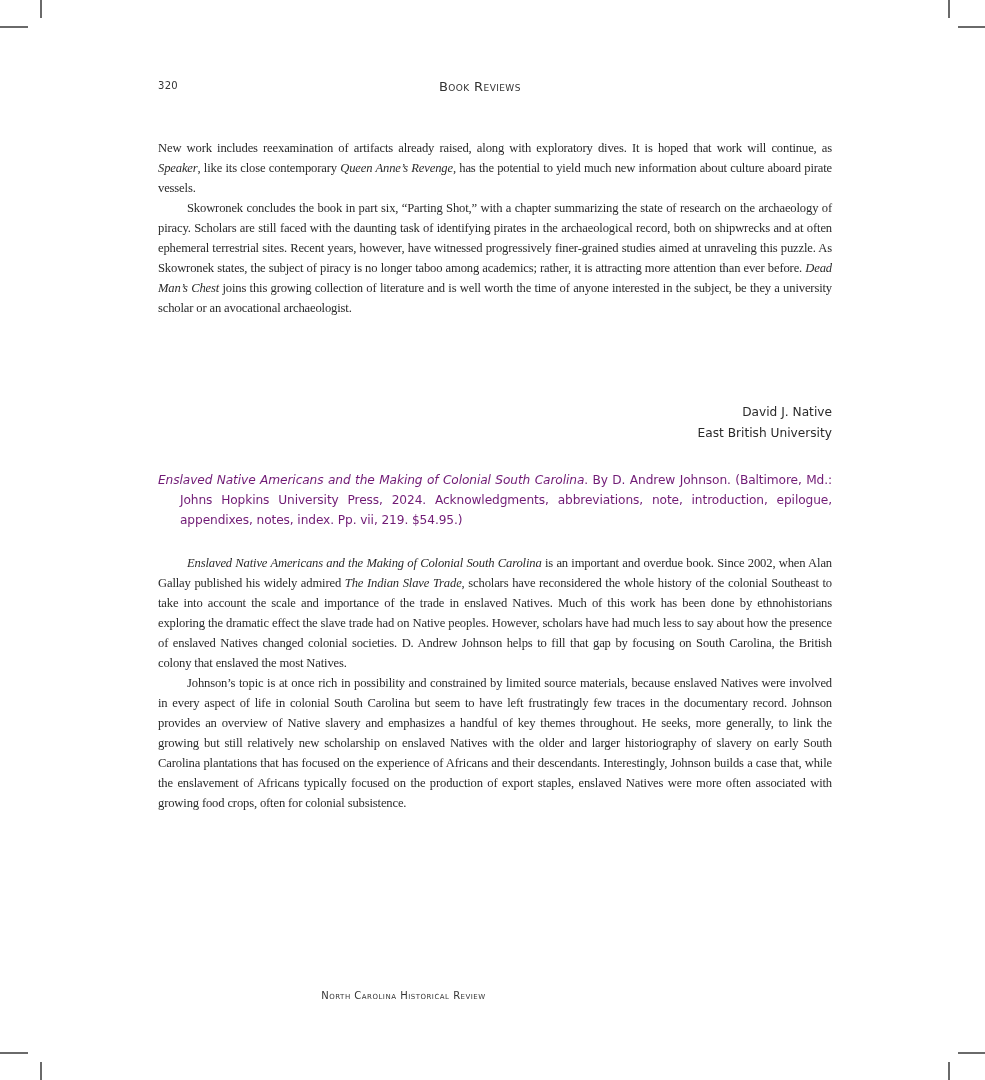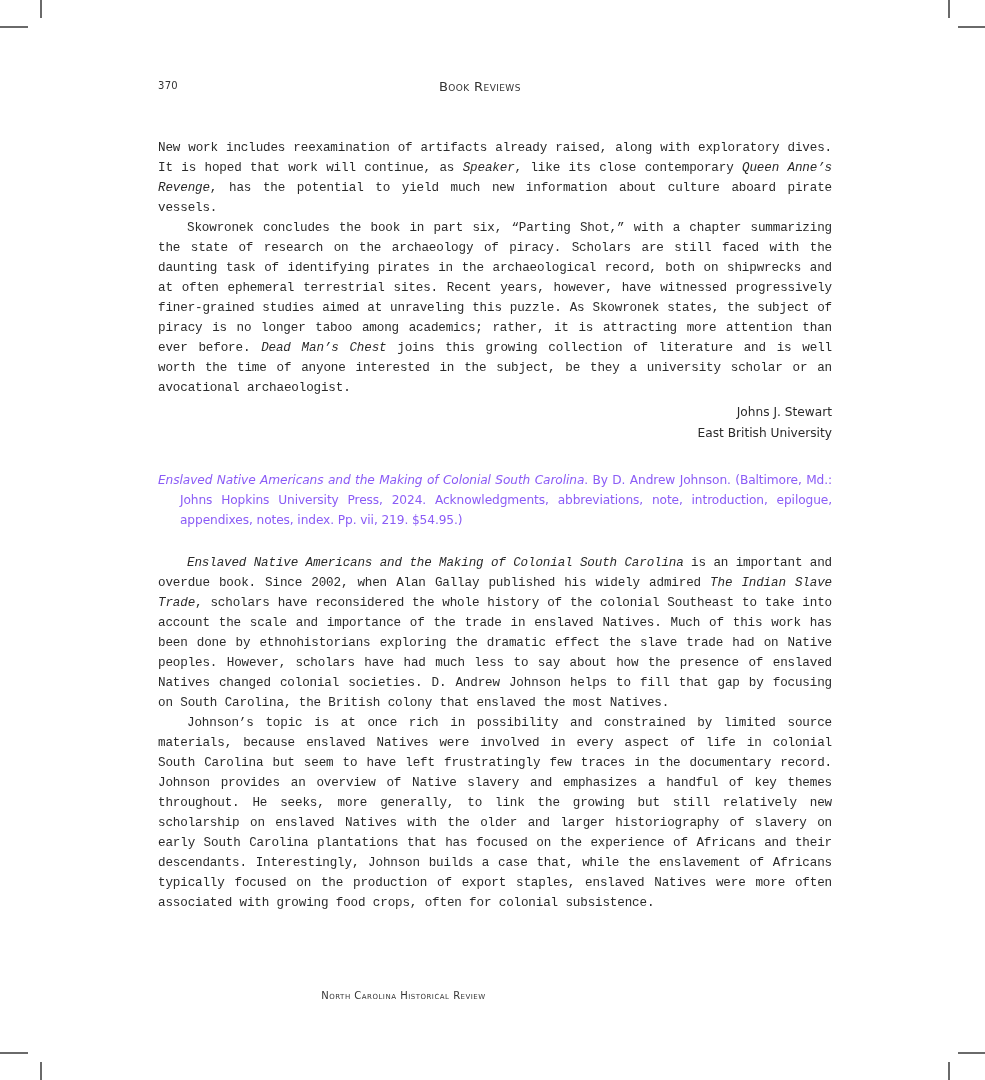--- a/index.html
+++ b/index.html
@@ -43,21 +43,21 @@
       top: -1px;
       font-size: 13px;
       font-variant: small-caps;
       letter-spacing: 0.4px;
     }
 
     .text-block {
       position: absolute;
       left: 158px;
       width: 674px;
-      font-family: Liberation Mono, monospace;
+      font-family: Liberation Serif, serif;
       font-size: 12.6px;
       line-height: 20px;
       text-align: justify;
       color: #2a2a2a;
       letter-spacing: -0.15px;
     }
     .text-block p {
       margin: 0;
     }
     .text-block p.indent {
@@ -80,21 +80,21 @@
     .sig-inst { top: 426px; }
 
     .citation {
       position: absolute;
       top: 470px;
       left: 158px;
       width: 674px;
       font-family: "DejaVu Sans", sans-serif;
       font-size: 12.2px;
       line-height: 20px;
-      color: #8b5cf6;
+      color: #701a75;
       text-align: justify;
       padding-left: 22px;
       text-indent: -22px;
       box-sizing: border-box;
       letter-spacing: -0.1px;
     }
     .citation em {
       font-style: italic;
     }
 
@@ -119,30 +119,30 @@
 <div class="crop v" style="left:40px; top:0;"></div>
 <div class="crop h" style="left:0; top:26px;"></div>
 <div class="crop v" style="left:948px; top:0;"></div>
 <div class="crop h" style="left:958px; top:26px;"></div>
 <div class="crop h" style="left:0; top:1052px;"></div>
 <div class="crop v" style="left:40px; top:1062px;"></div>
 <div class="crop h" style="left:958px; top:1052px;"></div>
 <div class="crop v" style="left:948px; top:1062px;"></div>
 
 <div class="running-head">
-  <span class="page-number">370</span>
+  <span class="page-number">320</span>
   <span class="section-title">Book Reviews</span>
 </div>
 
 <div class="text-block block-1">
     <p><span>New work includes reexamination of artifacts already raised, along with exploratory dives. It is hoped that work will continue, as </span><em>Speaker</em><span>, like its close contemporary </span><em>Queen Anne’s Revenge</em><span>, has the potential to yield much new information about culture aboard pirate vessels.</span></p>
     <p class="indent"><span>Skowronek concludes the book in part six, “Parting Shot,” with a chapter summarizing the state of research on the archaeology of piracy. Scholars are still faced with the daunting task of identifying pirates in the archaeological record, both on shipwrecks and at often ephemeral terrestrial sites. Recent years, however, have witnessed progressively finer-grained studies aimed at unraveling this puzzle. As Skowronek states, the subject of piracy is no longer taboo among academics; rather, it is attracting more attention than ever before. </span><em>Dead Man’s Chest</em><span> joins this growing collection of literature and is well worth the time of anyone interested in the subject, be they a university scholar or an avocational archaeologist.</span></p>
   </div>
 
-<div class="signature sig-name">Johns J. Stewart</div>
+<div class="signature sig-name">David J. Native</div>
 <div class="signature sig-inst">East British University</div>
 
 <div class="citation"><em>Enslaved Native Americans and the Making of Colonial South Carolina</em><span>. By D. Andrew Johnson. (Baltimore, Md.: Johns Hopkins University Press, 2024. Acknowledgments, abbreviations, note, introduction, epilogue, appendixes, notes, index. Pp. vii, 219. $54.95.)</span></div>
 
 <div class="text-block block-2">
     <p class="indent"><em>Enslaved Native Americans and the Making of Colonial South Carolina</em><span> is an important and overdue book. Since 2002, when Alan Gallay published his widely admired </span><em>The Indian Slave Trade</em><span>, scholars have reconsidered the whole history of the colonial Southeast to take into account the scale and importance of the trade in enslaved Natives. Much of this work has been done by ethnohistorians exploring the dramatic effect the slave trade had on Native peoples. However, scholars have had much less to say about how the presence of enslaved Natives changed colonial societies. D. Andrew Johnson helps to fill that gap by focusing on South Carolina, the British colony that enslaved the most Natives.</span></p>
     <p class="indent"><span>Johnson’s topic is at once rich in possibility and constrained by limited source materials, because enslaved Natives were involved in every aspect of life in colonial South Carolina but seem to have left frustratingly few traces in the documentary record. Johnson provides an overview of Native slavery and emphasizes a handful of key themes throughout. He seeks, more generally, to link the growing but still relatively new scholarship on enslaved Natives with the older and larger historiography of slavery on early South Carolina plantations that has focused on the experience of Africans and their descendants. Interestingly, Johnson builds a case that, while the enslavement of Africans typically focused on the production of export staples, enslaved Natives were more often associated with growing food crops, often for colonial subsistence.</span></p>
   </div>
 
 <div class="running-foot">North Carolina Historical Review</div>

